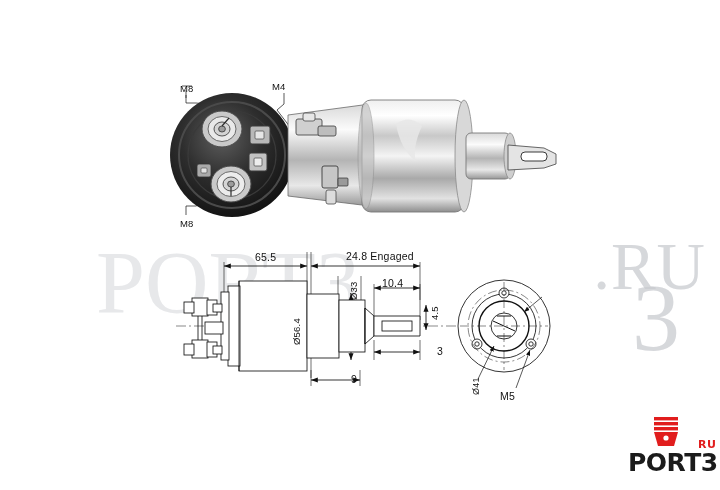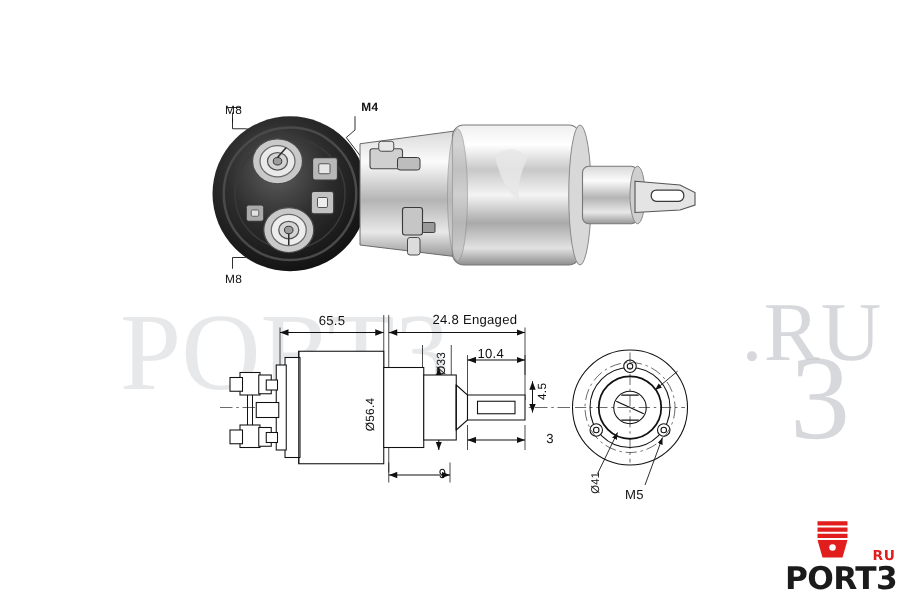--- a/index.html
+++ b/index.html
@@ -330,21 +330,21 @@
         <path d="M478,379 L494,346" stroke-width="0.7" marker-end="url(#ar)"></path>
         <path d="M516,388 L530,350" stroke-width="0.7" marker-end="url(#ar)"></path>
         <path d="M542,297 L524,312" stroke-width="0.7" marker-end="url(#ar)"></path>
       </g>
     </g>
   </svg>
 
   <div class="layer">
 
     <div class="lbl" style="left:180px;top:83px;">M8</div>
-    <div class="lbl" style="left:289px;top:81px;font-weight:bold;">M4</div>
+    <div class="lbl" style="left:272px;top:81px;">M4</div>
     <div class="lbl" style="left:180px;top:218px;">M8</div>
 
     <div class="lbl big" style="left:255px;top:251px;">65.5</div>
     <div class="lbl big" style="left:346px;top:250px;">24.8 Engaged</div>
 
     <div class="lbl rot" style="left:348px;top:300px;">Ø33</div>
 
     <div class="lbl big" style="left:382px;top:277px;">10.4</div>
 
     <div class="lbl rot" style="left:429px;top:320px;">4.5</div>

